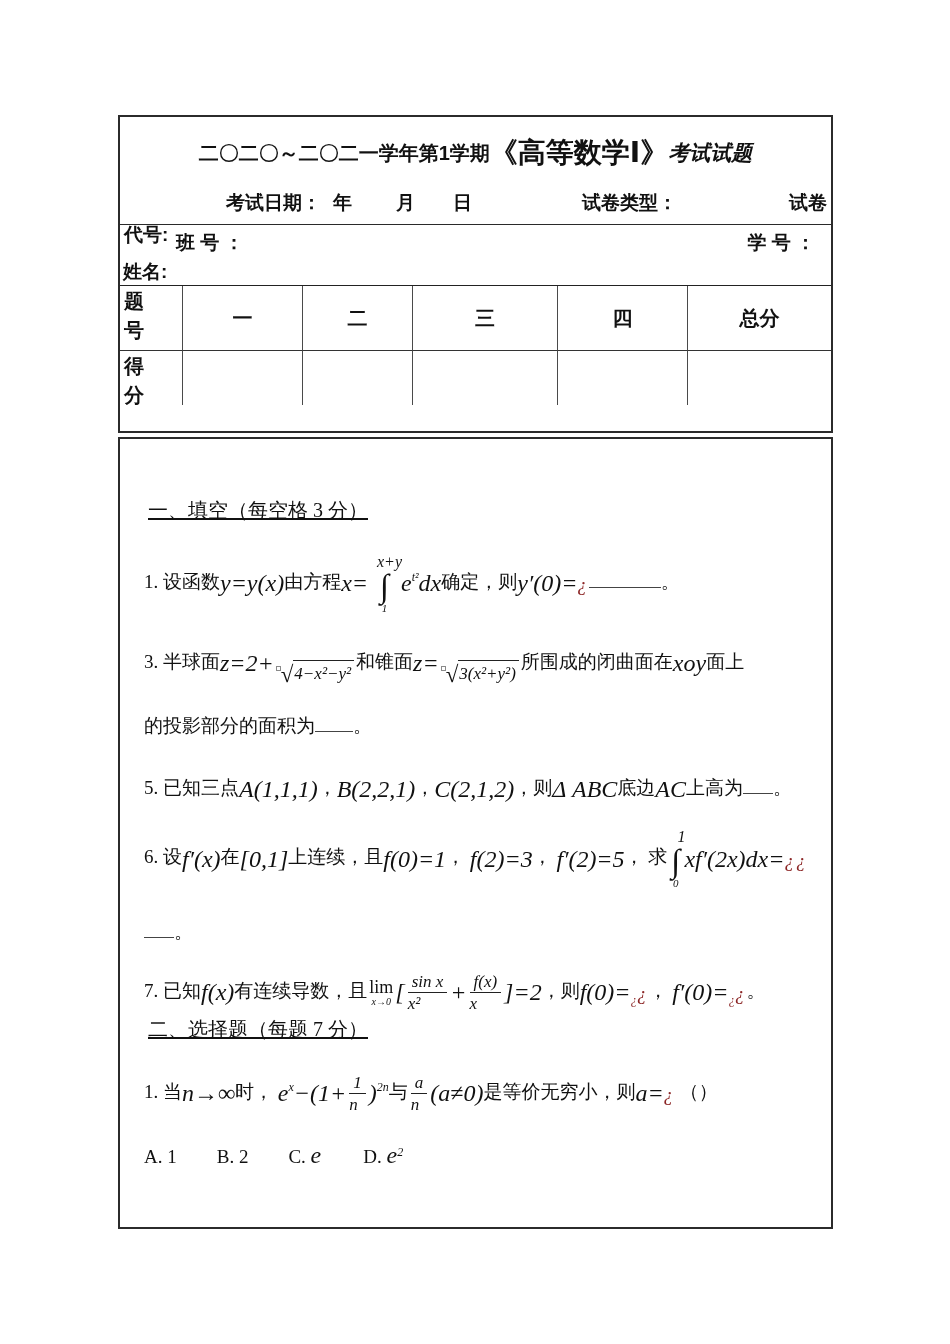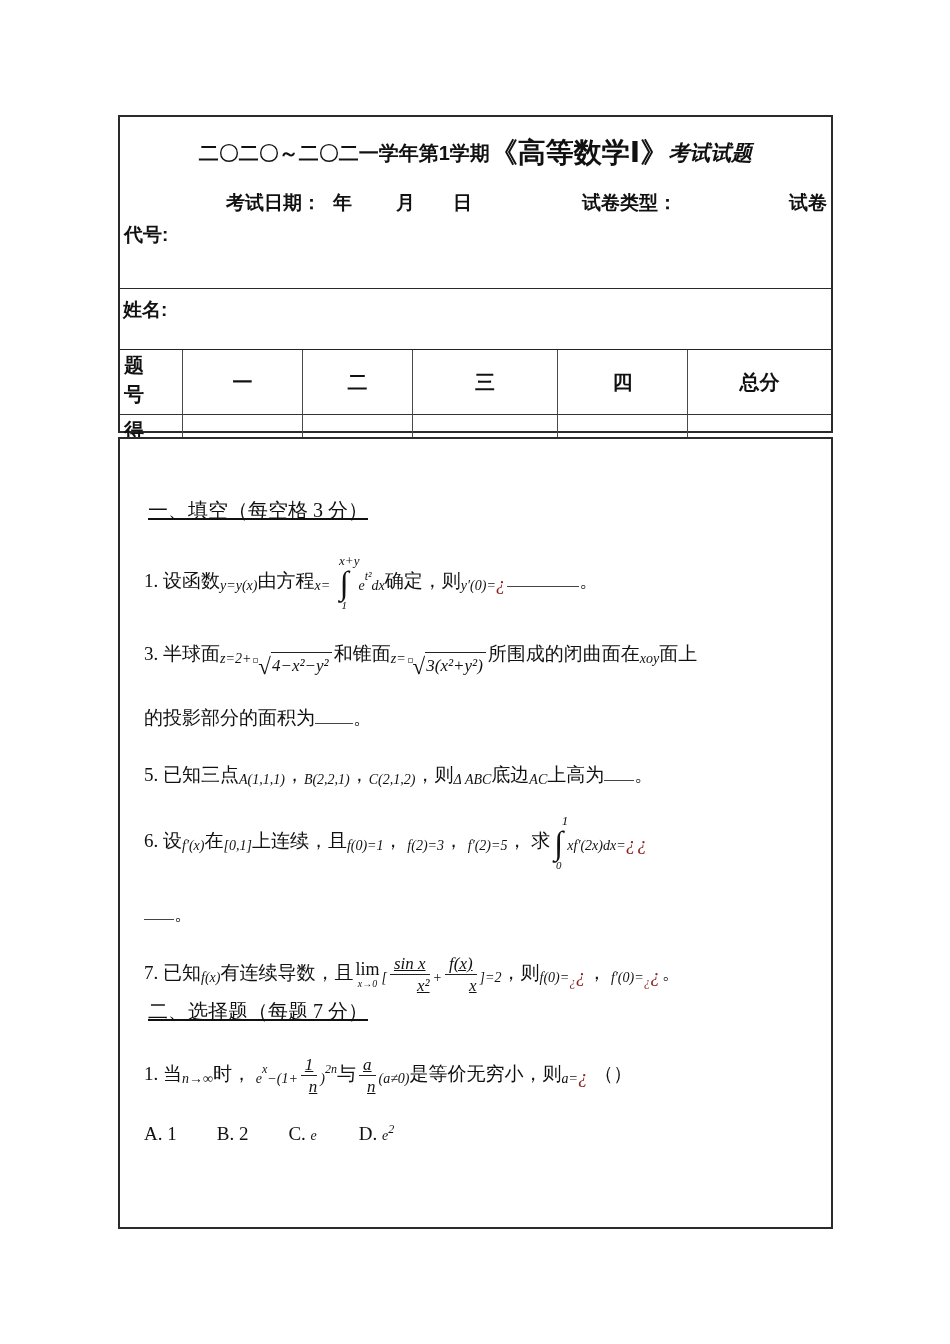--- a/index.html
+++ b/index.html
@@ -7,21 +7,21 @@
   body {
     width:950px; height:1344px; position:relative;
     font-family:"Liberation Serif","DejaVu Serif",serif;
     color:#111;
   }
   
   .header-box {
     position:absolute; left:118px; top:115px; width:715px; height:318px;
     border:2px solid #2b2b2b; background:#fff;
   }
-  .hb-top { height:172px; border-bottom:1.5px solid #2a2a2a; padding-top:17px; }
+  .hb-top { height:108px; border-bottom:1.5px solid #2a2a2a; padding-top:17px; }
   .title-line { text-align:center; white-space:nowrap; }
   .title-pre  { font-family:"Liberation Sans","DejaVu Sans",sans-serif; font-weight:bold; font-size:20px; }
   .title-book { font-family:"Liberation Sans","DejaVu Sans",sans-serif; font-weight:bold; font-size:28px; vertical-align:-2px; }
   .title-post { font-family:"Liberation Sans","DejaVu Sans",sans-serif; font-weight:bold; font-style:italic; font-size:21px; }
   .date-line {
     margin-top:18px; padding-left:106px;
     font-family:"Liberation Sans","DejaVu Sans",sans-serif; font-weight:bold; font-size:19px;
     white-space:nowrap;
   }
   .dl-year  { margin-left:12px; }
@@ -62,40 +62,40 @@
     position:absolute; left:118px; top:437px; width:715px; height:792px;
     border:2px solid #2b2b2b; background:#fff;
     padding:56px 18px 0 24px; overflow:hidden;
   }
   .sec-heading { font-size:20px; margin:2px 0 0 4px;text-decoration:underline; }
   .line { margin-top:26px; font-size:19px; white-space:pre-wrap; line-height:1.4; }
   .line.tall { margin-top:30px; }
   .line.opts { margin-top:24px; }
   .cn { font-size:19px; }
   .mi { font-style:italic; font-family:"Liberation Serif","DejaVu Serif",serif;
-        position:relative; top:3px; font-size:14px; }
+        position:relative; top:3px; font-size:24px; }
   .opts .mi { top:0; }
   sup.msup { font-size:12px; font-style:italic; vertical-align:7px;text-align:right; }
   .red { color:#8b2424; font-style:italic; font-size:19px; position:relative; top:3px; letter-spacing:2px; }
   .red.redsub { font-size:13px; top:7px; letter-spacing:0; }
   .uline { display:inline-block; height:1em; border-bottom:1.5px solid #444; vertical-align:baseline; }
   .gap { display:inline-block; height:1px; }
-  .frac { display:inline-flex; flex-direction:column; align-items:flex-end; vertical-align:middle;
+  .frac { display:inline-flex; flex-direction:column; align-items:flex-start; vertical-align:middle;
           margin:0 3px; line-height:1.15; font-style:italic; font-size:17px;
-          font-family:"Liberation Serif","DejaVu Serif",serif;text-decoration:underline; }
+          font-family:"Liberation Serif","DejaVu Serif",serif; }
   .fnum { border-bottom:1.3px solid #222; padding:0 4px 1px 4px; }
   .fden { padding-top:1px; }
   .sqrt { display:inline-flex; align-items:flex-end; position:relative; top:3px; margin:0 2px; }
   .sqbox { width:5px; height:5px; border:1px solid #8a8a8a; margin-bottom:15px; }
   .rad { font-size:23px; line-height:1; font-style:normal; }
   .sqbody { border-top:1.4px solid #222; font-style:italic; font-size:17px; padding:1px 3px 0 1px;
             font-family:"Liberation Serif","DejaVu Serif",serif; }
   .intwrap { display:inline-flex; flex-direction:column; align-items:center; vertical-align:middle;
              line-height:1; margin:0 4px; }
-  .intsup { font-size:13px; font-style:italic; align-self:flex-end; transform:translateX(5px);text-align:center; }
+  .intsup { font-size:16px; font-style:italic; align-self:flex-end; transform:translateX(5px);text-align:center; }
   .intsign { font-size:33px; }
   .intsub { font-size:11px; font-style:italic; }
   .limwrap { display:inline-flex; flex-direction:column; align-items:center; vertical-align:middle;
              line-height:1.05; margin:0 2px; }
   .limtop { font-size:18px; }
   .limsub { font-size:10px; font-style:italic; }
 </style>
 </head>
 <body>
 
@@ -103,20 +103,24 @@
   <div class="hb-top">
     <div class="title-line">
       <span class="title-pre">二〇二〇～二〇二一学年第1学期</span><span class="title-book">《高等数学Ⅰ》</span><span class="title-post">考试试题</span>
     </div>
     <div class="date-line">
       <span>考试日期：</span><span class="dl-year">年</span><span class="dl-month">月</span><span class="dl-day">日</span><span class="dl-type">试卷类型：</span><span class="dl-paper">试卷</span>
     </div>
     <div class="code-line">代号:</div>
   </div>
   <div class="hb-mid">
+    <div class="mid-row1">
+      <span>班  号 ：</span>
+      <span class="mid-student">学  号 ：</span>
+    </div>
     <div class="mid-row2">姓名:</div>
   </div>
   <div class="score-table">
     <div class="st-cell first-col st-corner">题
 号</div>
     <div class="st-cell st-head">一</div>
     <div class="st-cell st-head">二</div>
     <div class="st-cell st-head">三</div>
     <div class="st-cell st-head">四</div>
     <div class="st-cell st-head">总分</div>

